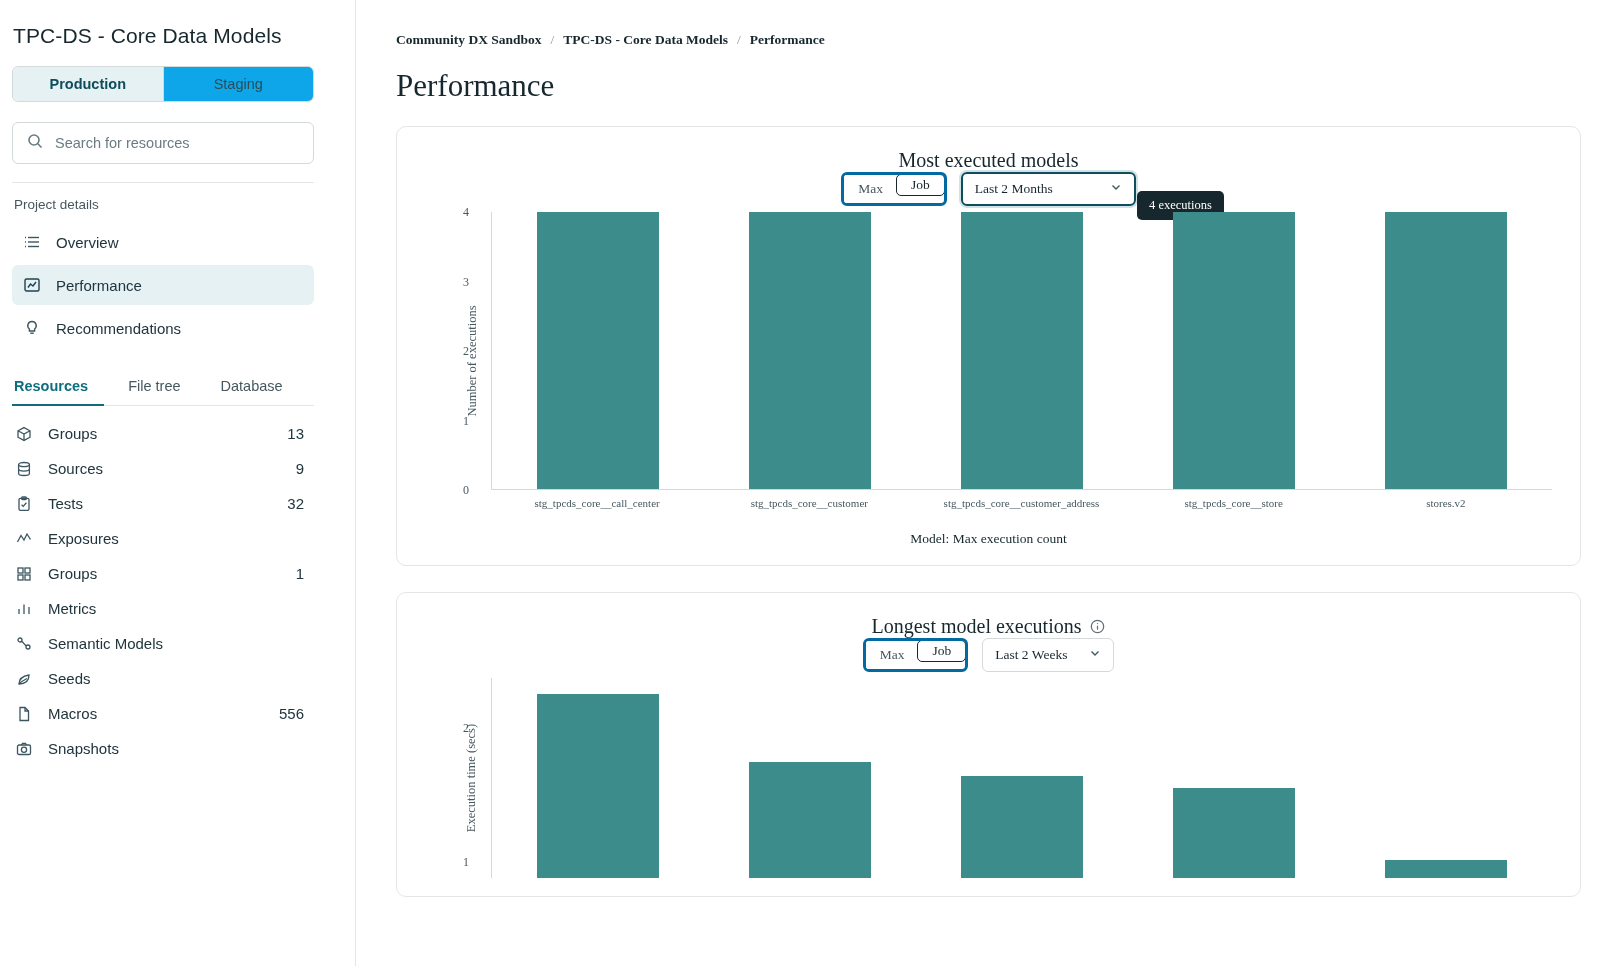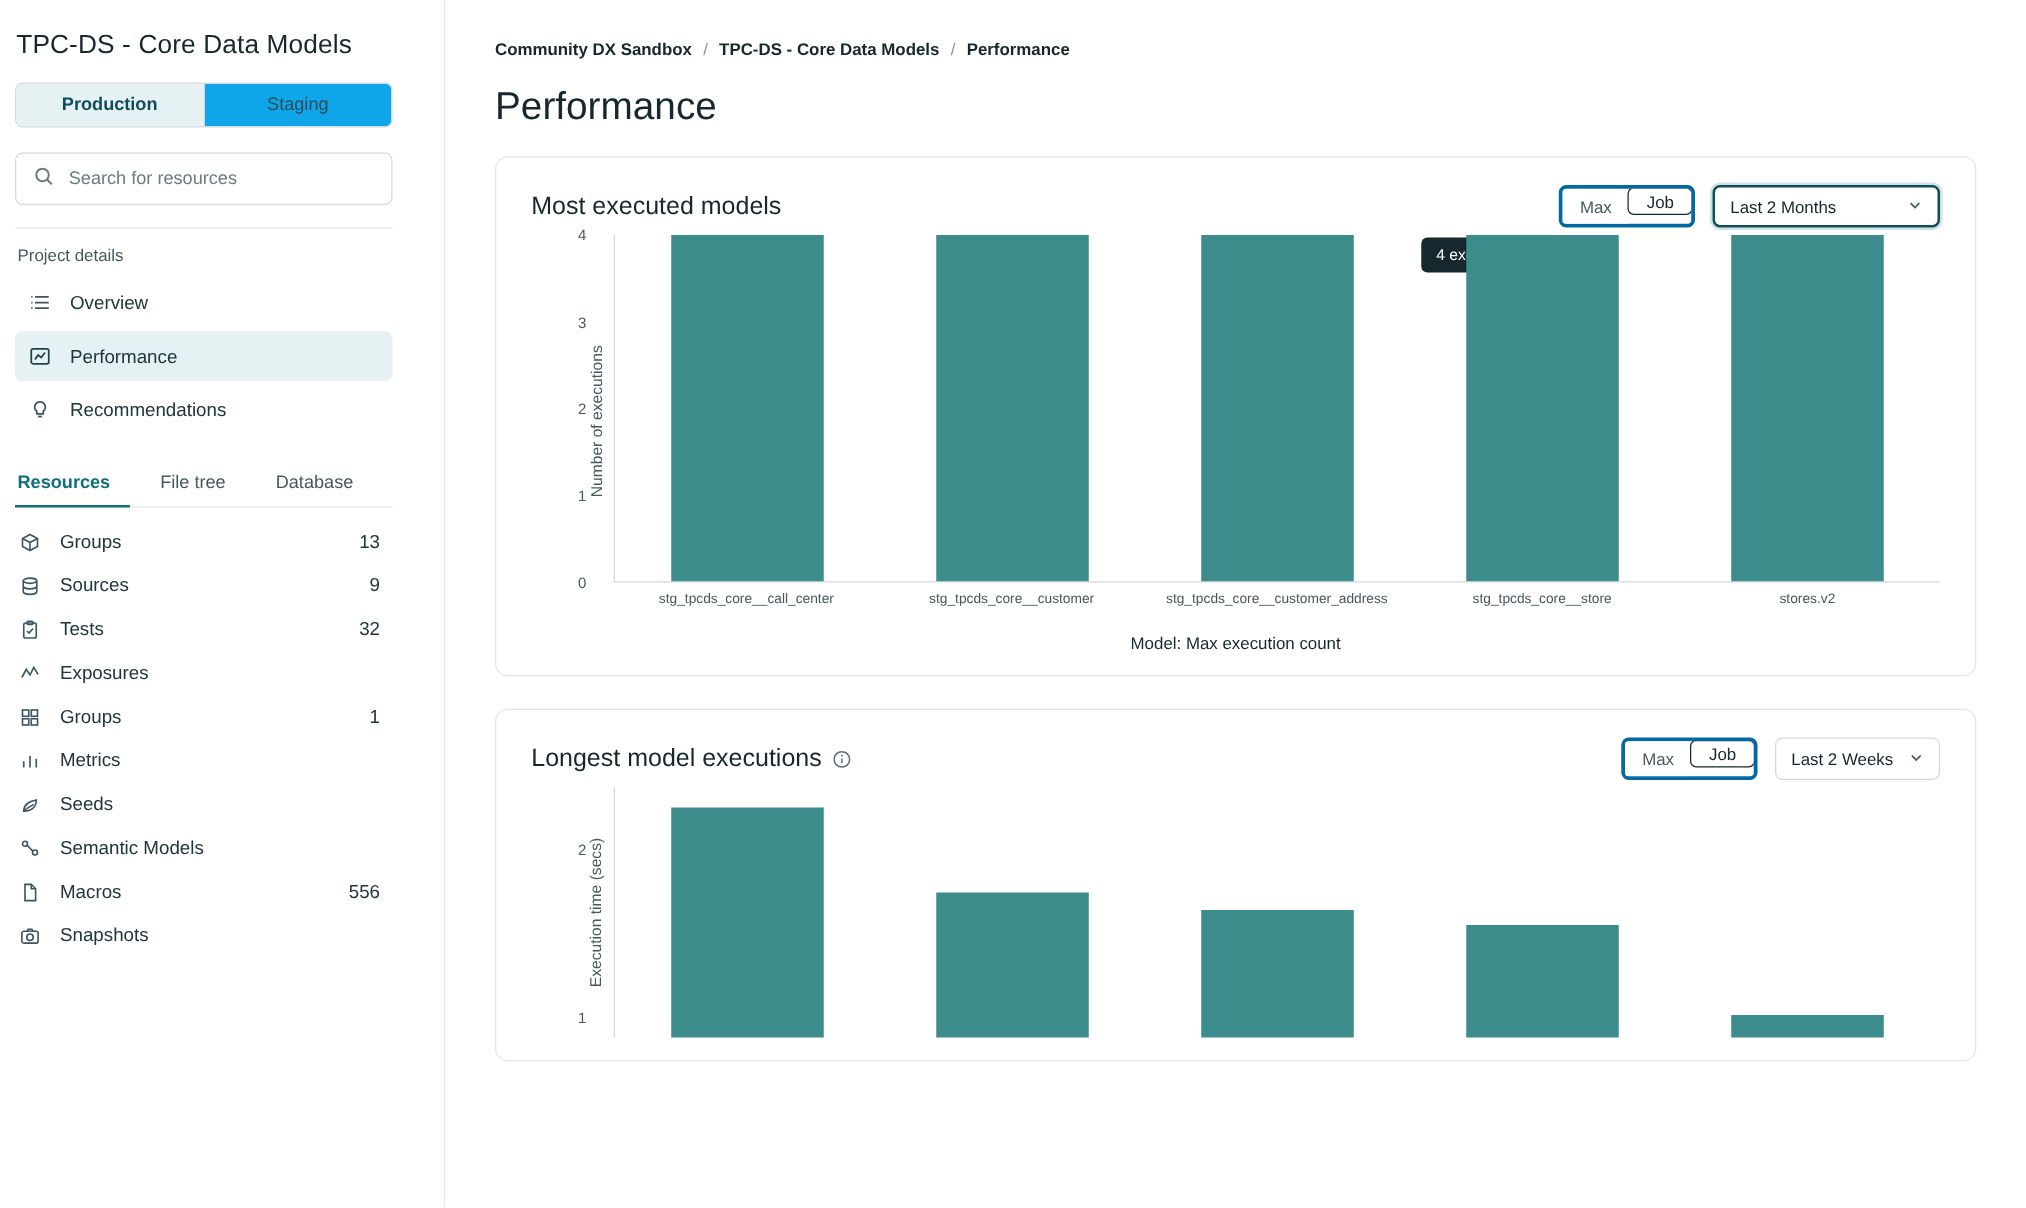--- a/index.html
+++ b/index.html
@@ -130,20 +130,21 @@
   .res-item .res-count { color: #20353d; font-size: 15px; padding-right: 10px; }
 
   
   .main {
     flex: 1;
     height: 966px;
     overflow: hidden;
     padding: 0 40px 0 40px;
     background: #fff;
     position: relative;
+    font-family: Liberation Serif, serif;
   }
   .breadcrumb {
     display: flex; align-items: center;
     font-size: 13.5px;
     margin: 32px 0 0 0;
     color: #16272e;
   }
   .breadcrumb .crumb { font-weight: 700; cursor: pointer; }
   .breadcrumb .crumb.last { font-weight: 700; }
   .breadcrumb .sep { margin: 0 9px; color: #8a979d; font-weight: 400; }
@@ -157,20 +158,21 @@
     border: 1px solid #e3e6e8;
     border-radius: 10px;
     padding: 22px 28px 18px 28px;
     margin-bottom: 26px;
     position: relative;
     background: #fff;
   }
   .card-head {
     display: flex; align-items: center; justify-content: space-between;
     margin-bottom: 6px;
+    flex-direction: column;
   }
   .card-title {
     font-size: 20px;
     color: #16272e;
     display: flex; align-items: center;
   }
   .info-icon { margin-left: 9px; color: #5d7079; display: inline-flex; }
   .controls { display: flex; align-items: center; }
   .seg-group {
     display: flex;
@@ -422,36 +424,36 @@
             <line x1="8" y1="13" x2="8" y2="3.5"></line>
             <line x1="13" y1="13" x2="13" y2="6"></line>
           </svg>
       </span>
       <span class="res-label">Metrics</span>
       <span class="res-count"></span>
     </div>
     <div class="res-item">
       <span class="res-icon">
         <svg width="16" height="16" viewBox="0 0 16 16" fill="none" stroke="#3c5560" stroke-width="1.3">
-            <path d="M3 13c0-5 4-8 10-9 0 6-4 9-10 9z"></path>
-            <path d="M3 13c2.5-2.5 5-4 8-5.5"></path>
-          </svg>
-      </span>
-      <span class="res-label">Seeds</span>
-      <span class="res-count"></span>
-    </div>
-    <div class="res-item">
-      <span class="res-icon">
-        <svg width="16" height="16" viewBox="0 0 16 16" fill="none" stroke="#3c5560" stroke-width="1.3">
             <circle cx="4" cy="4" r="2"></circle>
             <circle cx="12" cy="11" r="2"></circle>
             <path d="M5.6 5.4C8 7 8.4 8.4 10.3 10"></path>
           </svg>
       </span>
       <span class="res-label">Semantic Models</span>
+      <span class="res-count"></span>
+    </div>
+    <div class="res-item">
+      <span class="res-icon">
+        <svg width="16" height="16" viewBox="0 0 16 16" fill="none" stroke="#3c5560" stroke-width="1.3">
+            <path d="M3 13c0-5 4-8 10-9 0 6-4 9-10 9z"></path>
+            <path d="M3 13c2.5-2.5 5-4 8-5.5"></path>
+          </svg>
+      </span>
+      <span class="res-label">Seeds</span>
       <span class="res-count"></span>
     </div>
     <div class="res-item">
       <span class="res-icon">
         <svg width="16" height="16" viewBox="0 0 16 16" fill="none" stroke="#3c5560" stroke-width="1.3">
             <path d="M4 1.5h5l3.5 3.5v9.5H4z"></path>
             <polyline points="9,1.5 9,5 12.5,5"></polyline>
           </svg>
       </span>
       <span class="res-label">Macros</span>

